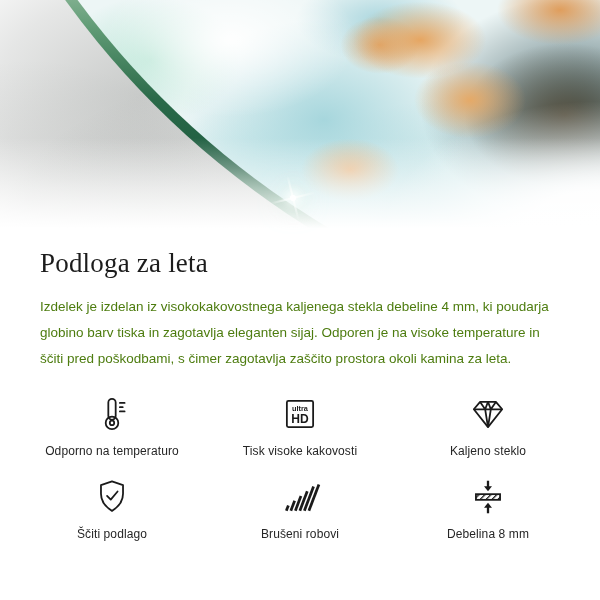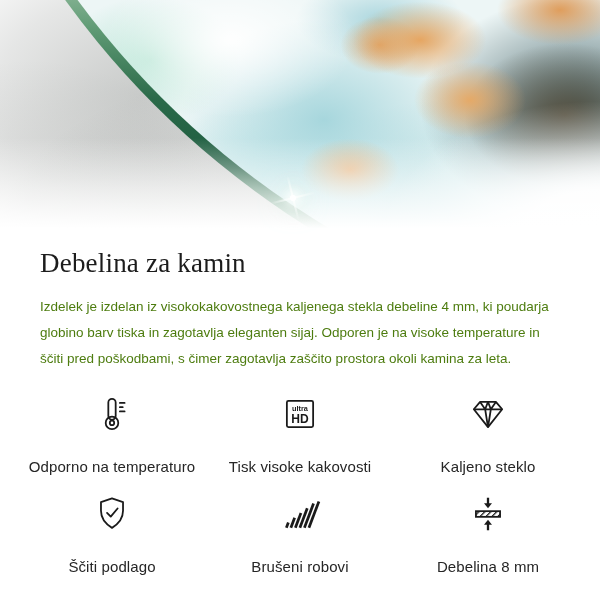--- a/index.html
+++ b/index.html
@@ -104,27 +104,26 @@
   
   .features {
     margin: 16px 18px 0;
     display: grid;
     grid-template-columns: repeat(3, 1fr);
     row-gap: 14px;
   }
   .feature {
     display: flex; flex-direction: column; align-items: center;
     padding-top: 4px;
-    gap: 14px;
   }
   .feature .icon-box { width: 42px; height: 42px; }
   .feature svg { width: 42px; height: 42px; display: block; }
   .feature .label {
     margin-top: 9px;
-    font-size: 15px;
+    font-size: 12px;
     color: #262626;
     letter-spacing: 0.1px;
     white-space: nowrap;
   }
   svg .ln { stroke: #1a1a1a; stroke-width: 1.7; fill: none; }
   svg .fl { fill: #1a1a1a; }
   svg text { font-family: "Liberation Sans", sans-serif; fill: #1a1a1a; }
 </style>
 </head>
 <body>
@@ -137,21 +136,21 @@
   <div class="fade"></div>
   <div class="sparkle">
     <div class="ray-h"></div>
       <div class="ray-v"></div>
       <div class="dot"></div>
   </div>
 </div>
 
 <div class="content">
   <h1>
-    <span>Debelina za kamin</span><br>
+    <span>Podloga za leta</span><br>
   </h1>
   <p class="desc">Izdelek je izdelan iz visokokakovostnega kaljenega stekla debeline 4 mm, ki poudarja globino barv tiska in zagotavlja eleganten sijaj. Odporen je na visoke temperature in ščiti pred poškodbami, s čimer zagotavlja zaščito prostora okoli kamina za leta.</p>
 </div>
 
 <div class="features">
 
   <div class="feature">
     <div class="icon-box">
       <svg viewBox="0 0 40 40">
         <rect class="ln" x="16.5" y="5.5" width="7" height="20" rx="3.5"></rect>

